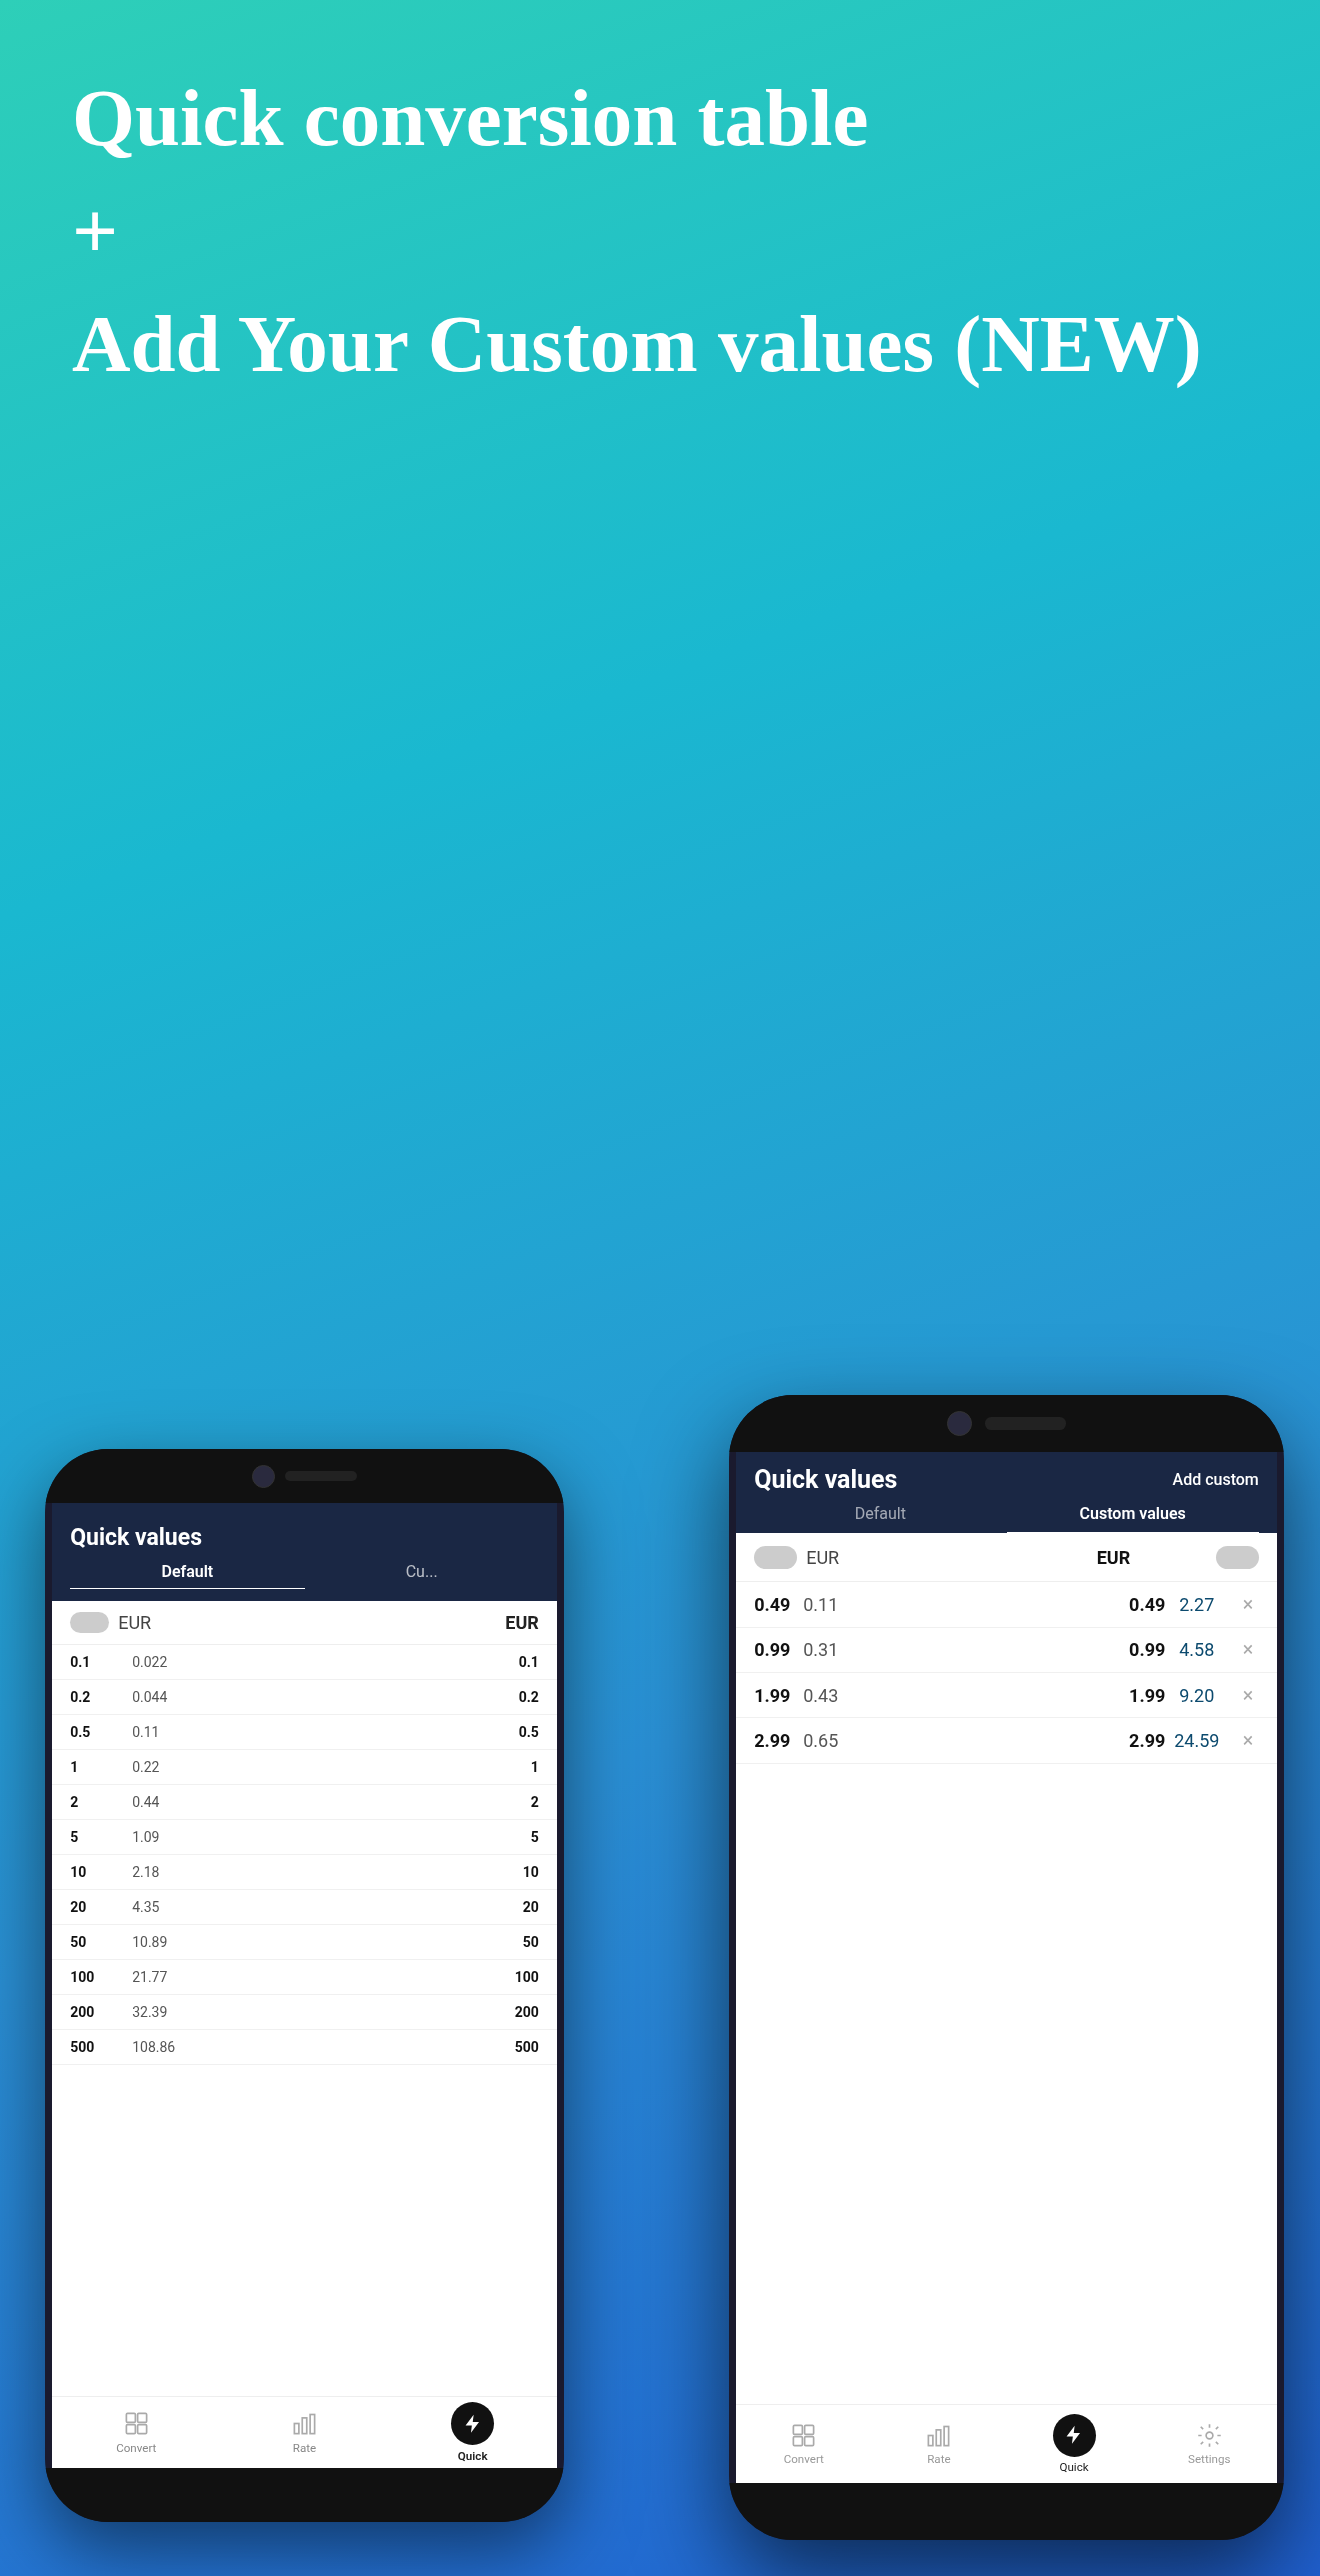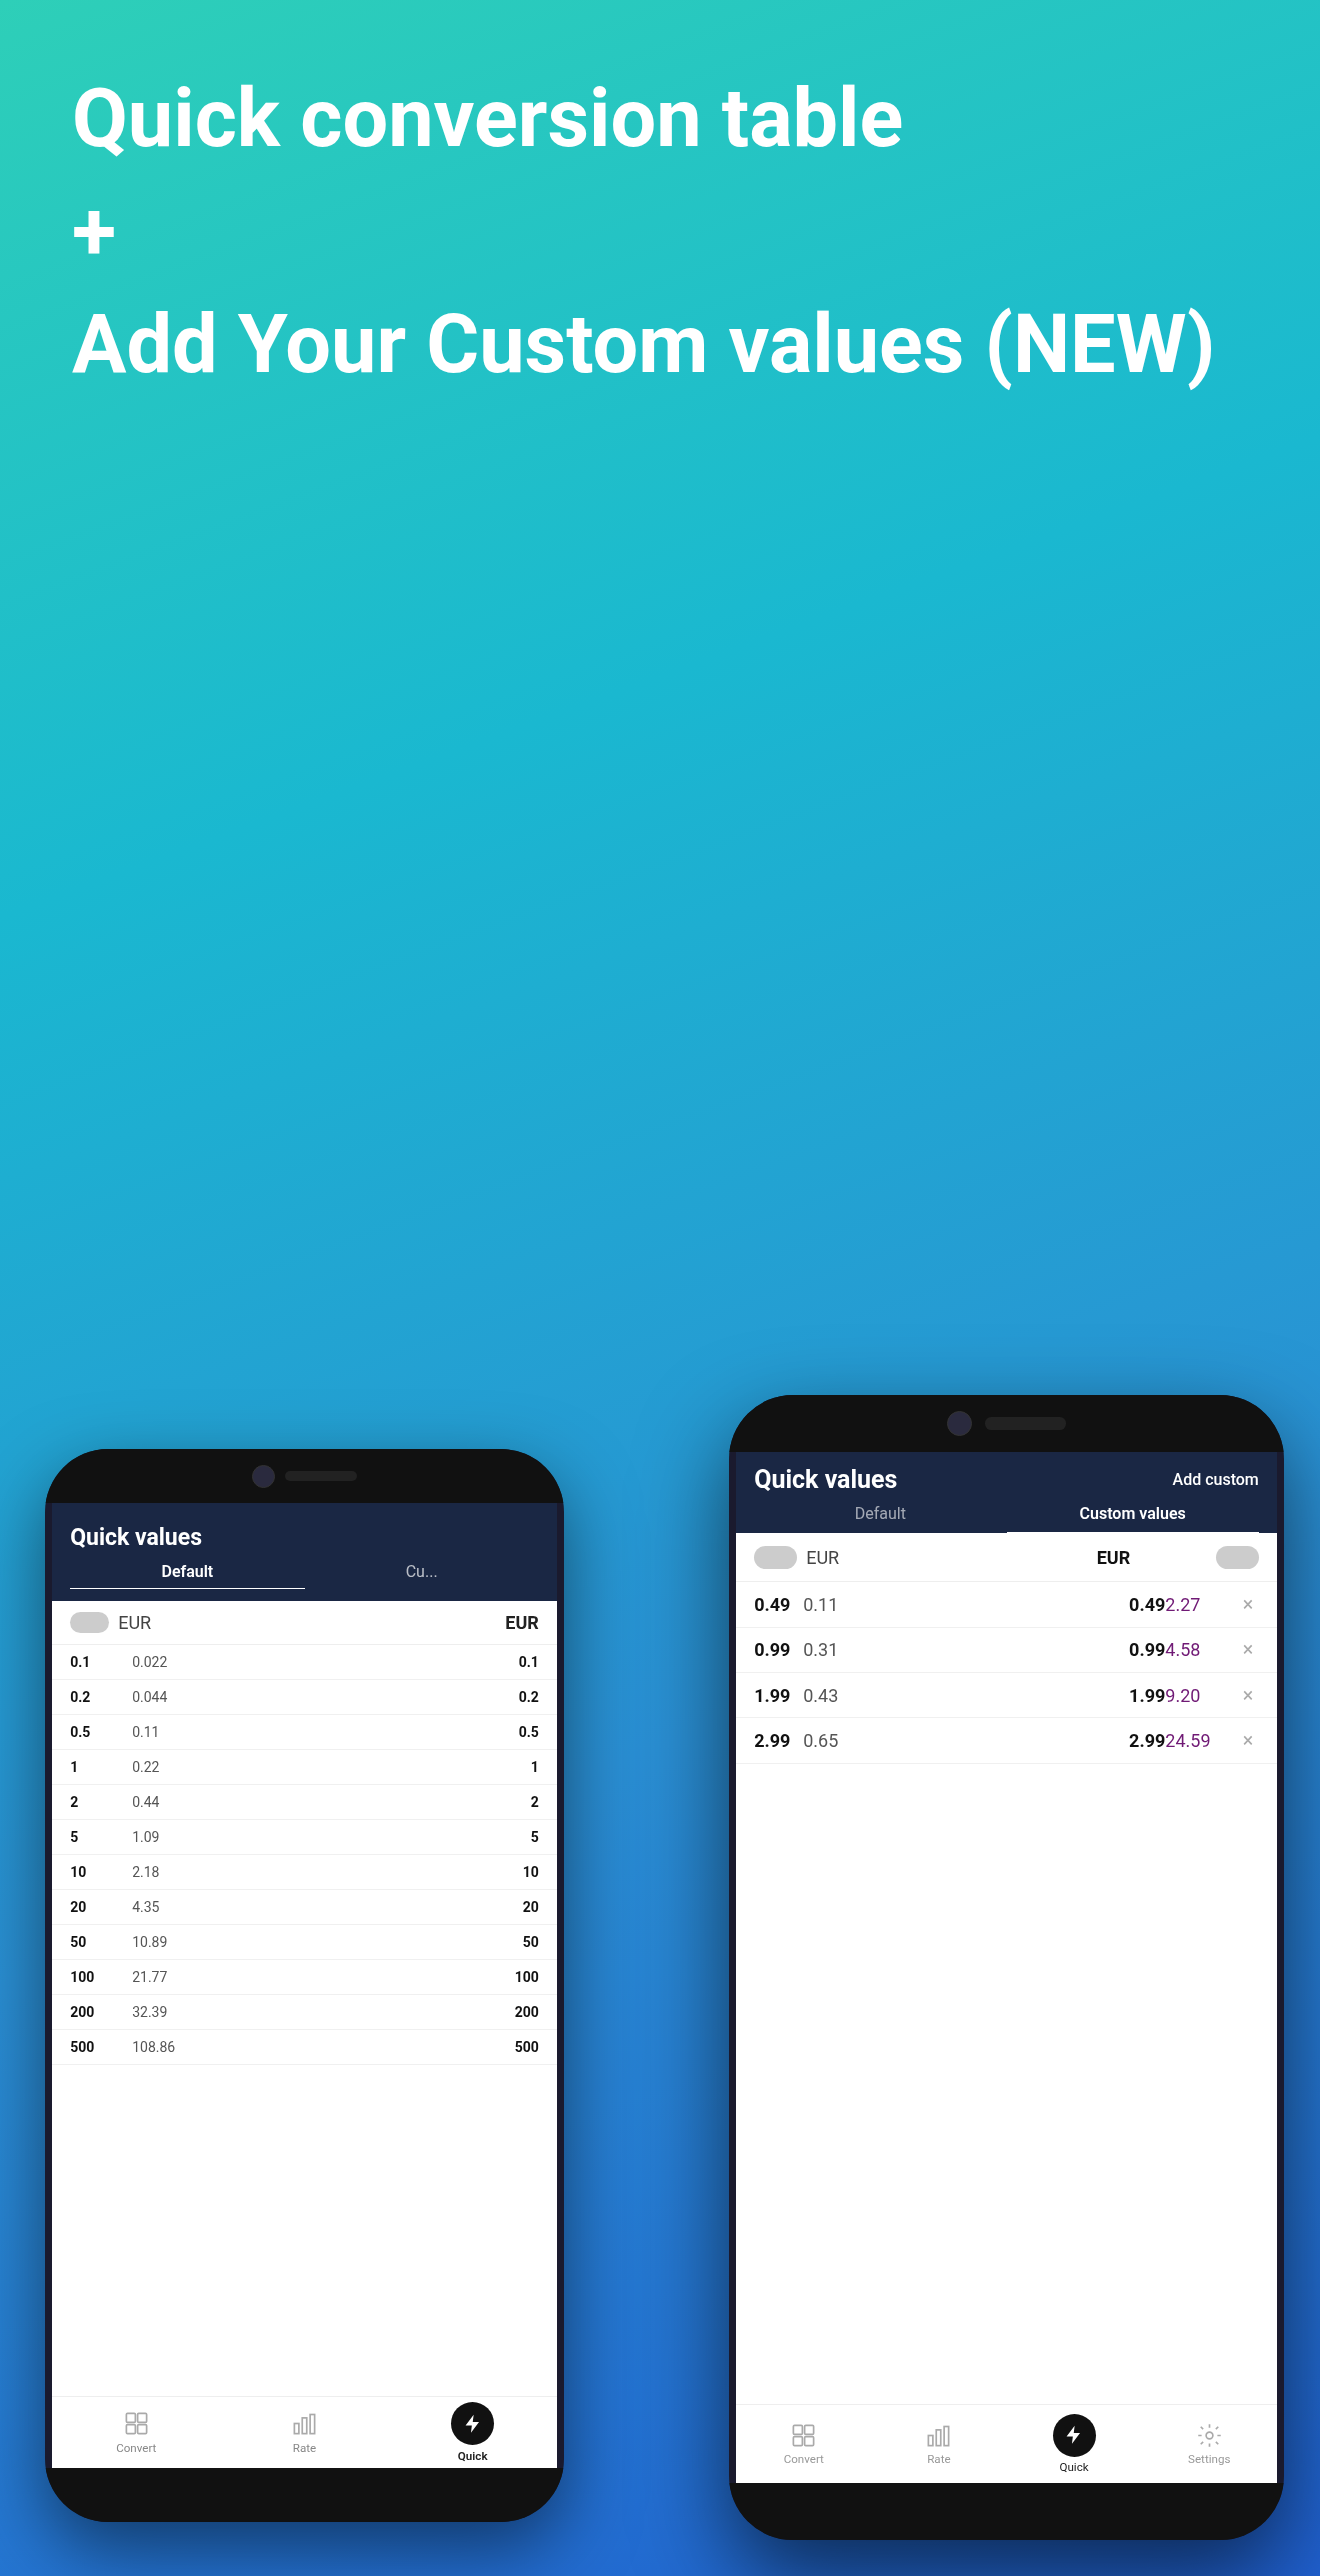--- a/index.html
+++ b/index.html
@@ -9,20 +9,21 @@
       height: 2576px;
       background: linear-gradient(160deg, #2ecfb8 0%, #1ab8d0 30%, #2a8fd4 65%, #2060d0 100%);
       font-family: -apple-system, BlinkMacSystemFont, 'Segoe UI', Roboto, sans-serif;
       overflow: hidden;
       position: relative;
     }
 
     .hero-text {
       padding: 72px 72px 36px 72px;
       color: white;
+      font-family: Liberation Serif, serif;
     }
 
     .hero-title {
       font-size: 81px;
       font-weight: 700;
       line-height: 1.15;
       margin-bottom: 18px;
     }
 
     .hero-plus {
@@ -403,23 +404,23 @@
     }
 
     .drf-right-bold {
       font-weight: 700;
       width: 49px;
       color: #111;
       text-align: right;
     }
 
     .drf-right-val {
-      color: #701a75;
+      color: #0c4a6e;
       width: 63px;
-      text-align: left;
+      text-align: center;
       margin-right: 9px;
     }
 
     .drf-close {
       color: #aaa;
       font-size: 19.7px;
       width: 21.5px;
       text-align: center;
     }
 

